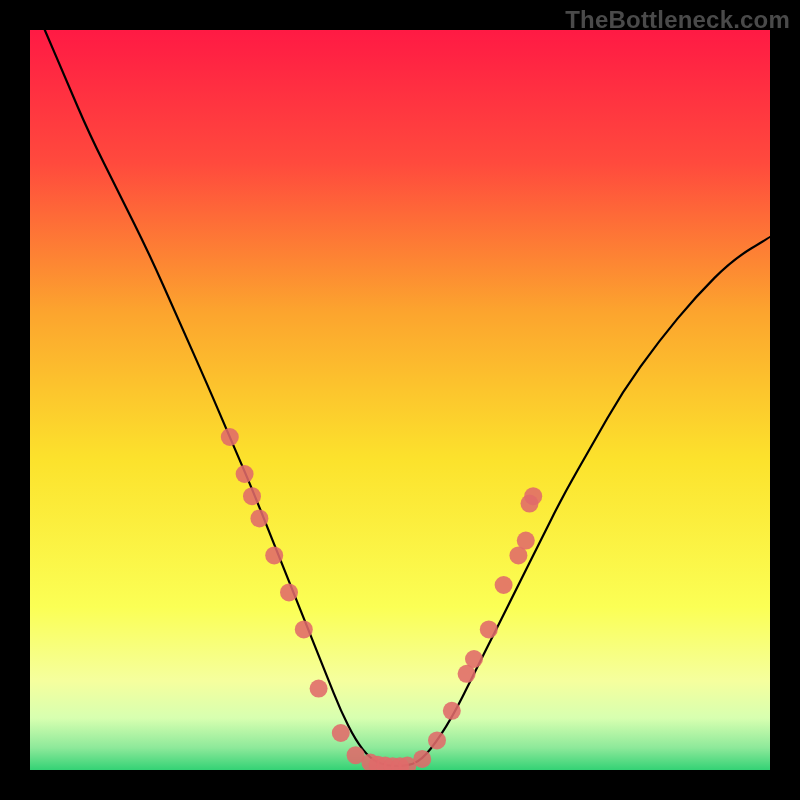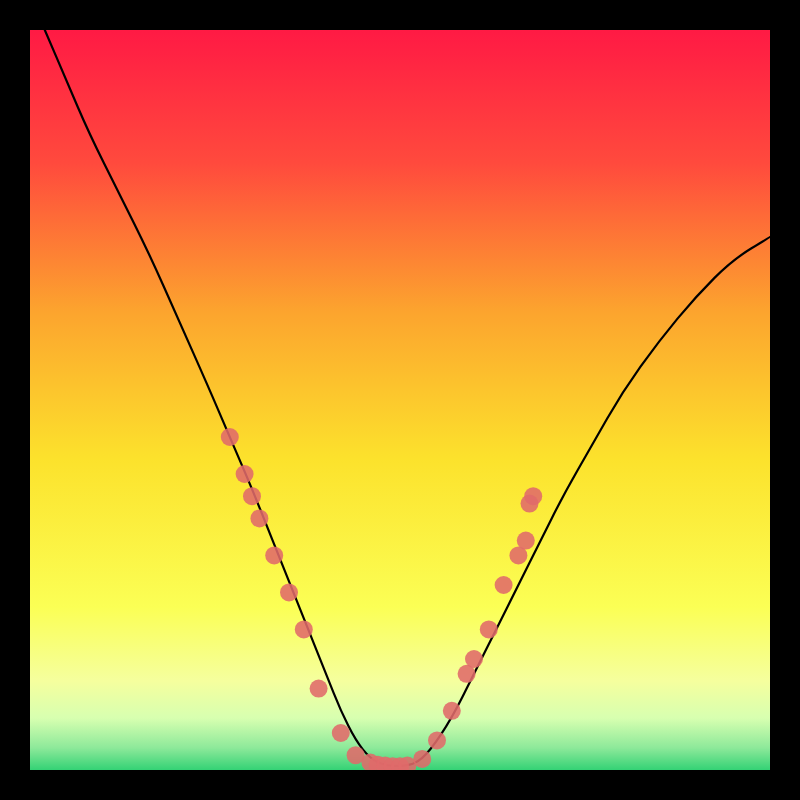--- a/index.html
+++ b/index.html
@@ -113,14 +113,15 @@
           <circle cx="473.6" cy="555" r="9" class="marker" fill="#e06a6a"></circle>
           <circle cx="488.40000000000003" cy="525.4" r="9" class="marker" fill="#e06a6a"></circle>
           <circle cx="495.8" cy="510.6" r="9" class="marker" fill="#e06a6a"></circle>
           <circle cx="499.50000000000006" cy="473.6" r="9" class="marker" fill="#e06a6a"></circle>
           <circle cx="503.20000000000005" cy="466.2" r="9" class="marker" fill="#e06a6a"></circle>
         </g>
     </svg>
 
   </div>
 
+  <div class="watermark">TheBottleneck.com</div>
 
 </div>
 
 </body></html>

